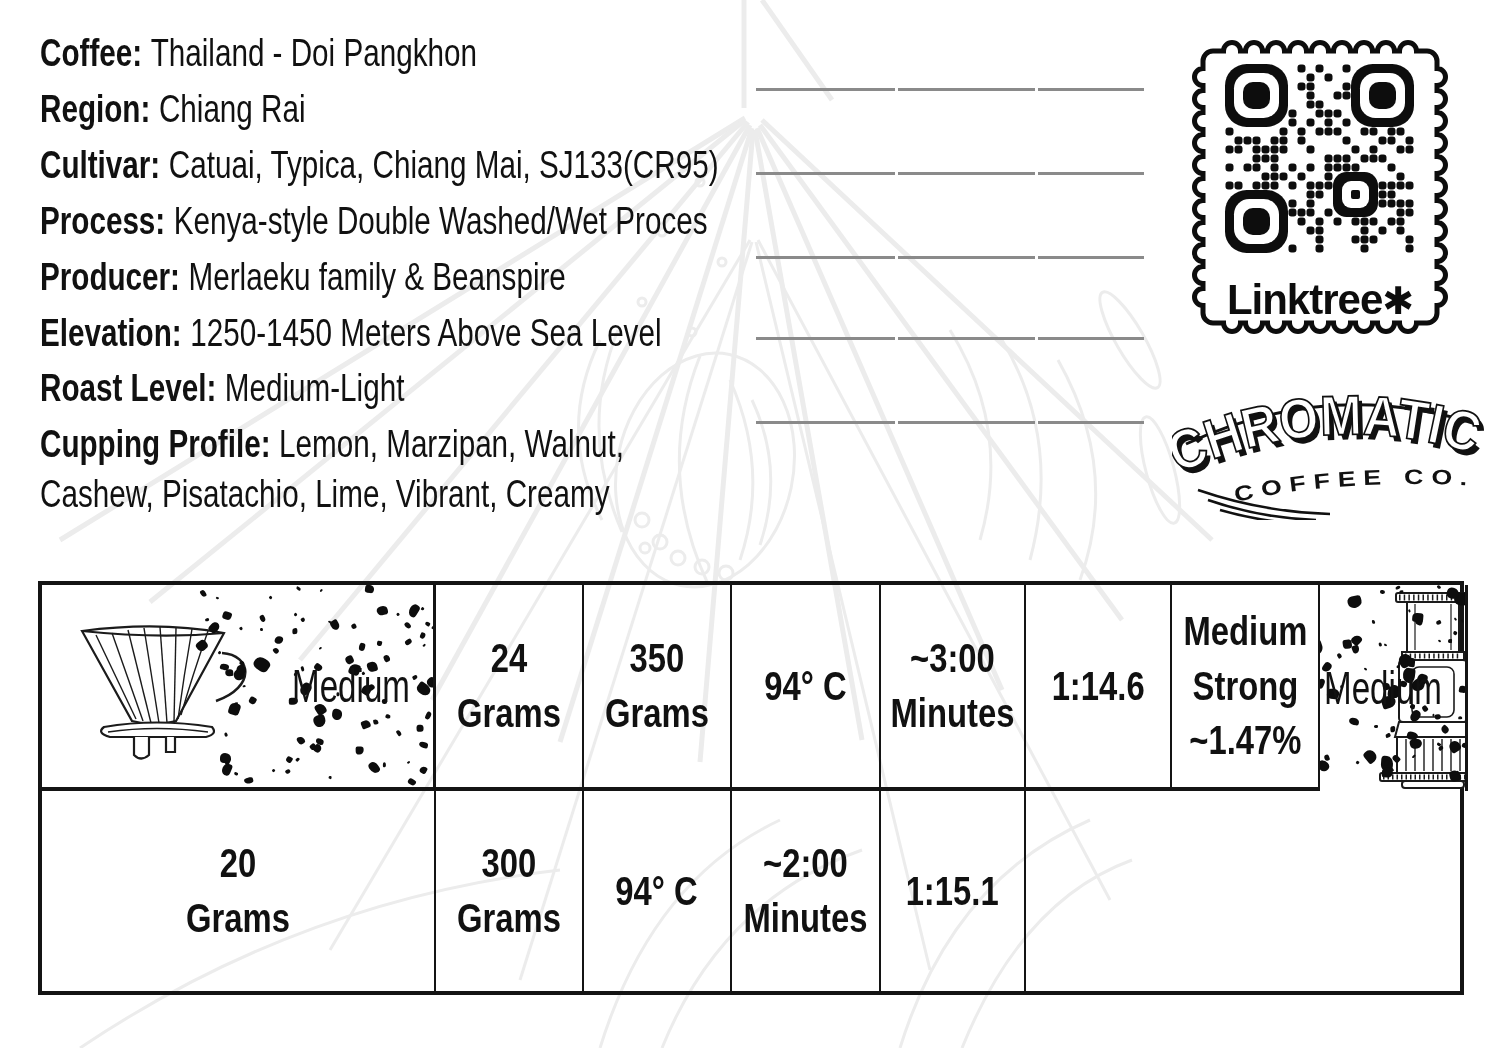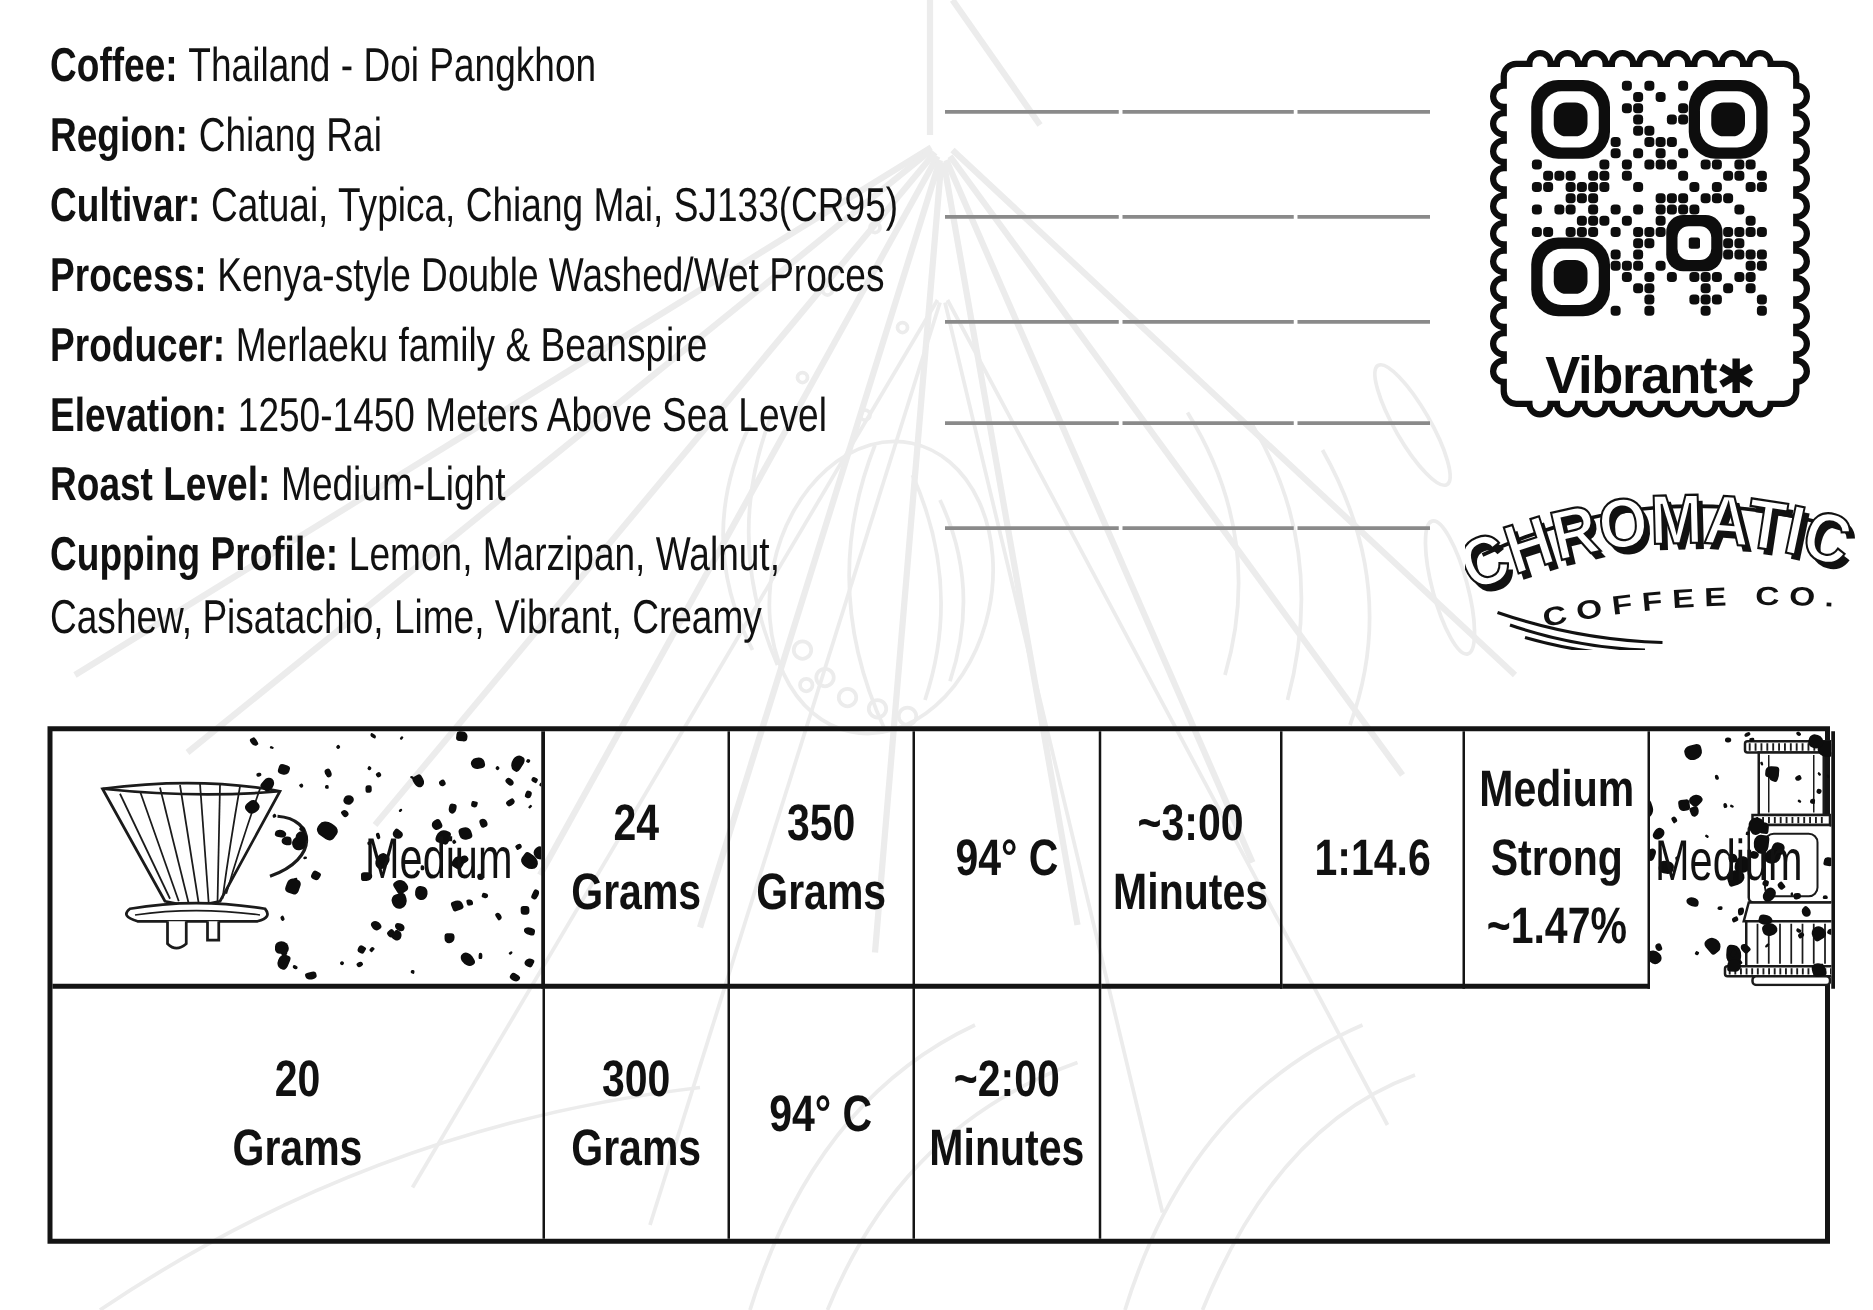--- a/index.html
+++ b/index.html
@@ -284,21 +284,21 @@
           <rect x="170" y="35" width="45" height="45" rx="15.299999999999999" fill="#fff"></rect>
           <rect x="179" y="44" width="27" height="27" rx="9.9" fill="#0d0d0d"></rect>
           <rect x="35" y="152" width="63" height="63" rx="21.599999999999998" fill="#0d0d0d"></rect>
           <rect x="44" y="161" width="45" height="45" rx="15.299999999999999" fill="#fff"></rect>
           <rect x="53" y="170" width="27" height="27" rx="9.9" fill="#0d0d0d"></rect>
           <rect x="143" y="134" width="45" height="45" rx="13.5" fill="#0d0d0d"></rect>
           <rect x="152" y="143" width="27" height="27" rx="9" fill="#fff"></rect>
           <rect x="161" y="152" width="9" height="9" rx="2" fill="#0d0d0d"></rect>
         </g>
     </svg>
-    <div class="ltxt"><span>Vibrant</span><span class="ast">✱</span></div>
+    <div class="ltxt"><span>Linktree</span><span class="ast">✱</span></div>
   </div>
 
   <svg class="logo" width="322" height="142" viewBox="0 0 322 142">
     <defs>
       <path id="archTop" d="M6,96 Q160,26 314,80"></path>
       <path id="archSub" d="M64,124 Q168,100 308,108"></path>
     </defs>
     <path d="M14,66 Q160,-2 310,48" stroke="#111" stroke-width="3" fill="none"></path>
     <text font-family="Liberation Sans, sans-serif" font-weight="700" font-size="56" fill="#111" transform="translate(4,5)">
       <textPath href="#archTop" textLength="304" lengthAdjust="spacingAndGlyphs">CHROMATIC</textPath>
@@ -595,15 +595,18 @@
         <div class="num">300
 Grams</div>
       </div>
     <div class="cell">
         <div class="num">94° C</div>
       </div>
     <div class="cell">
         <div class="num">~2:00
 Minutes</div>
       </div>
+    <div class="cell">
+        <div class="num">1:15.1</div>
+      </div>
   </div>
 
 </div>
 
 </body></html>

